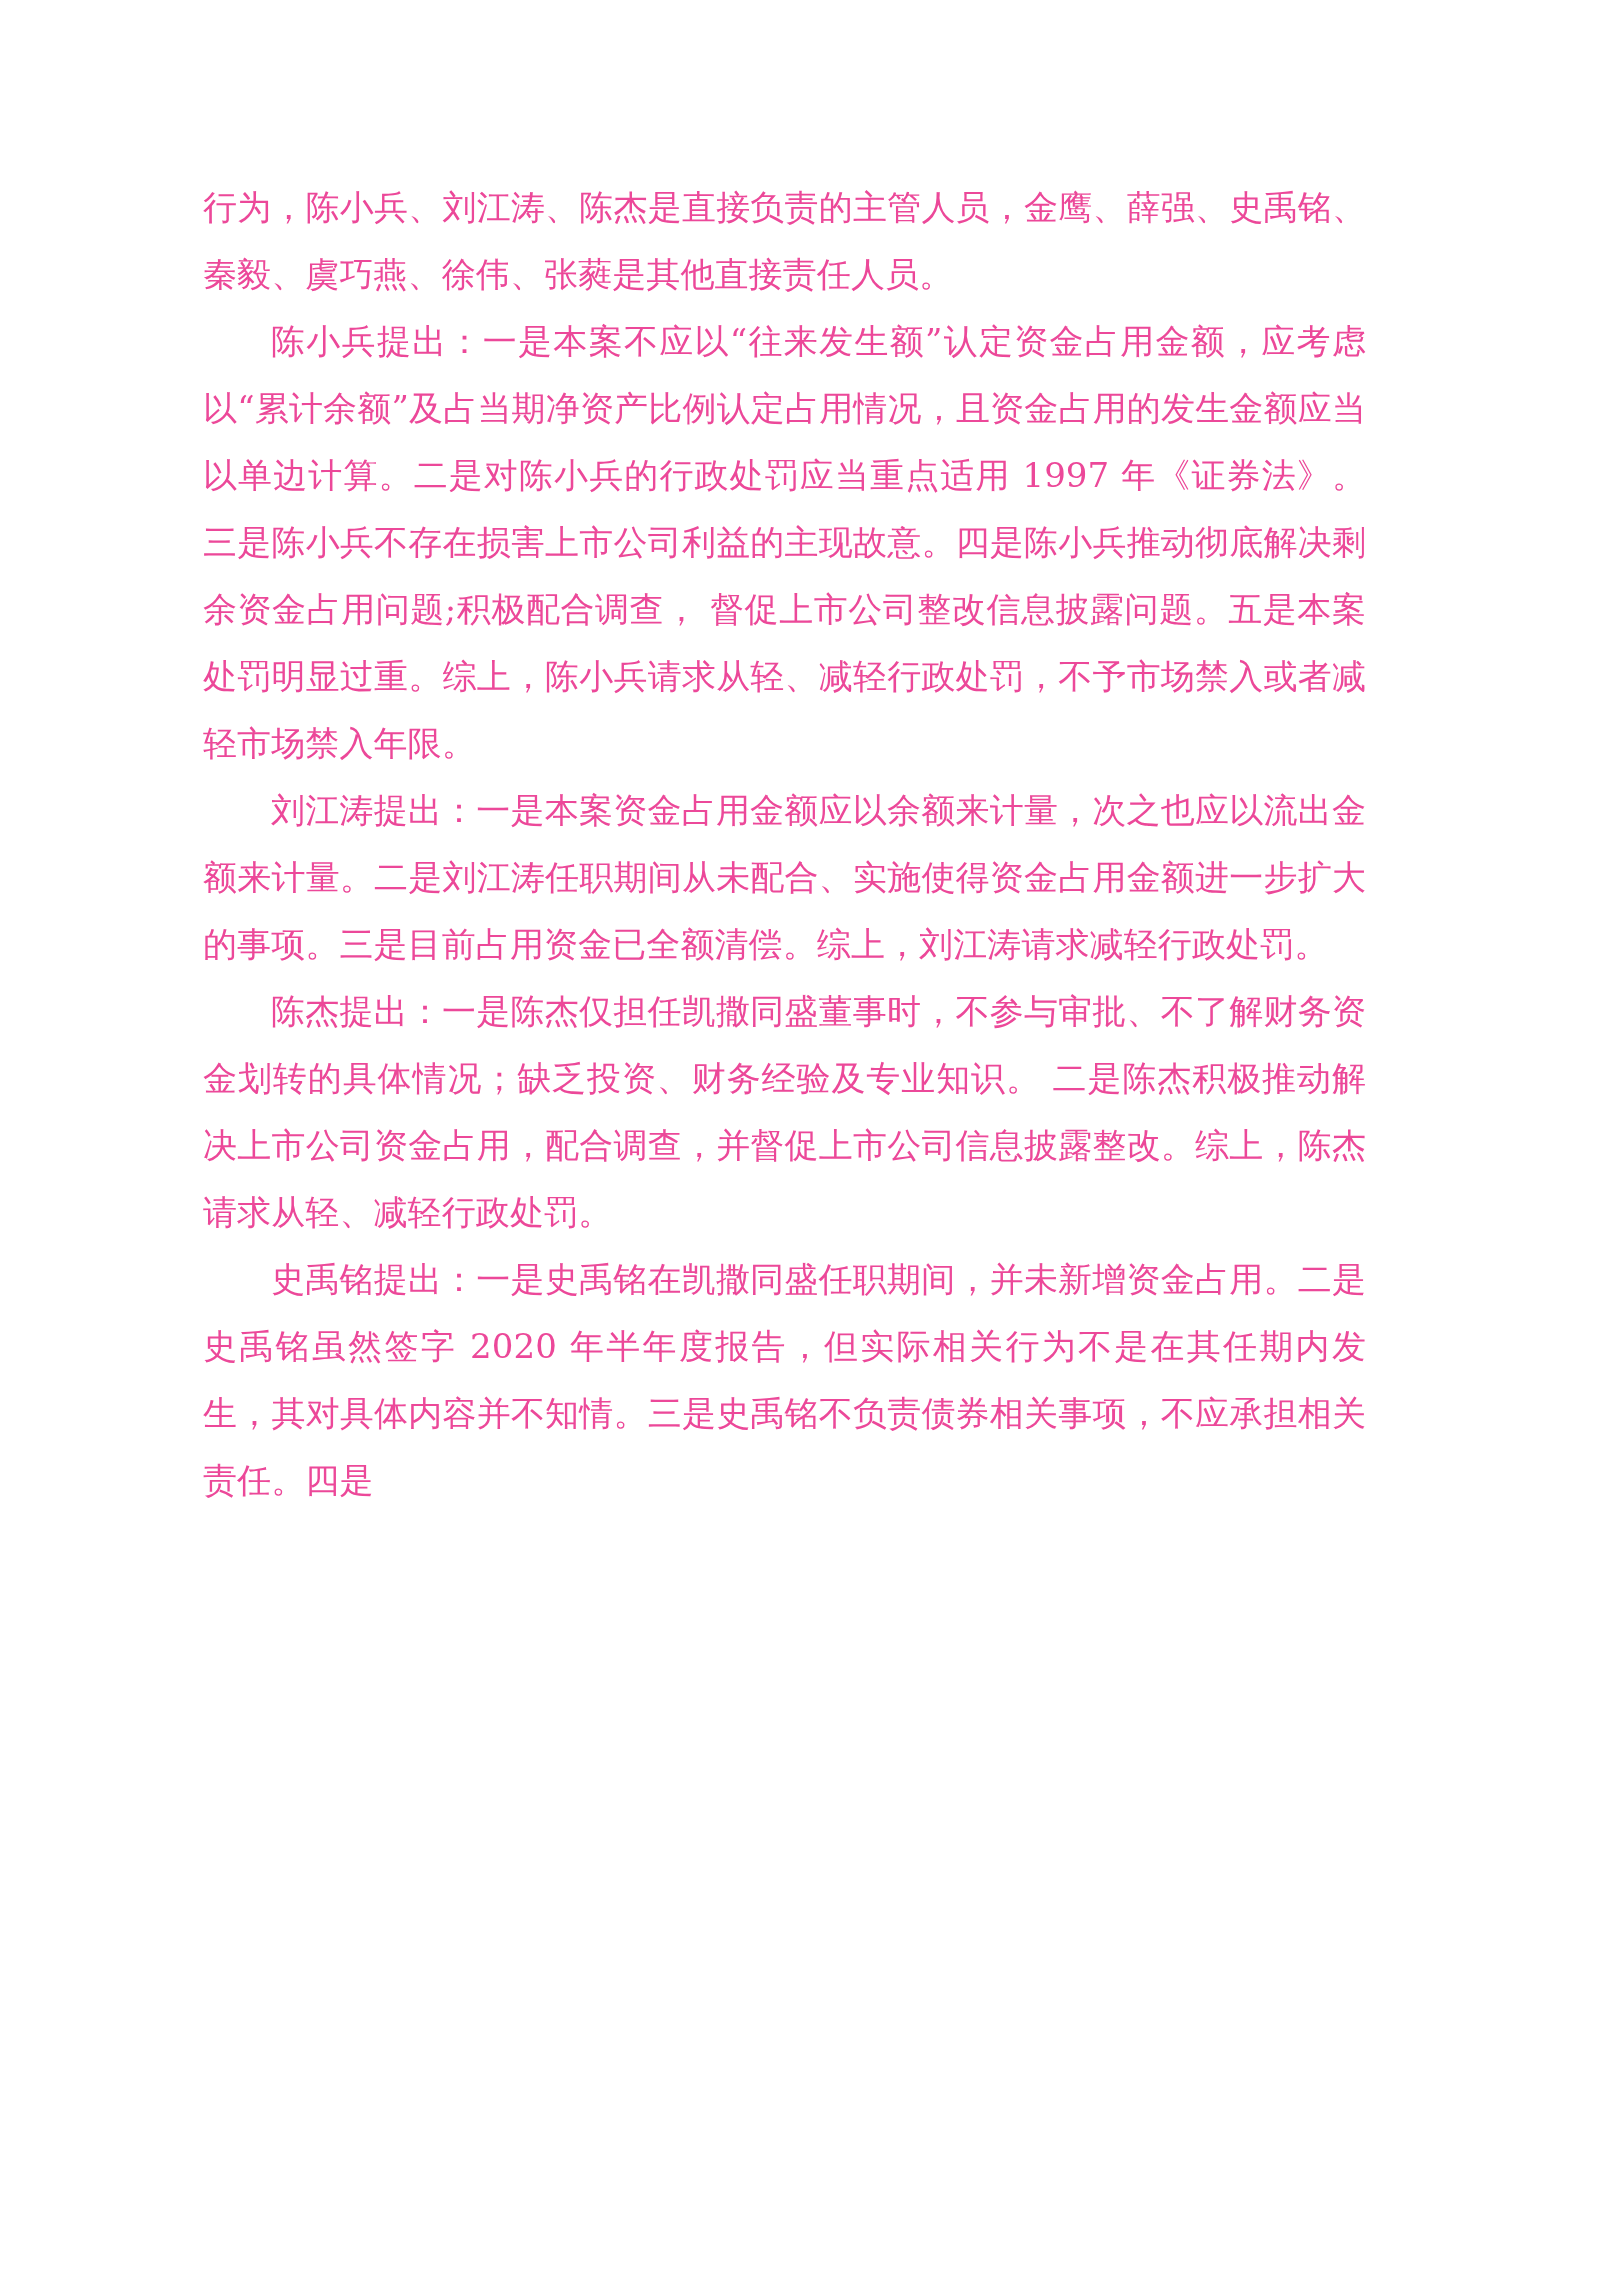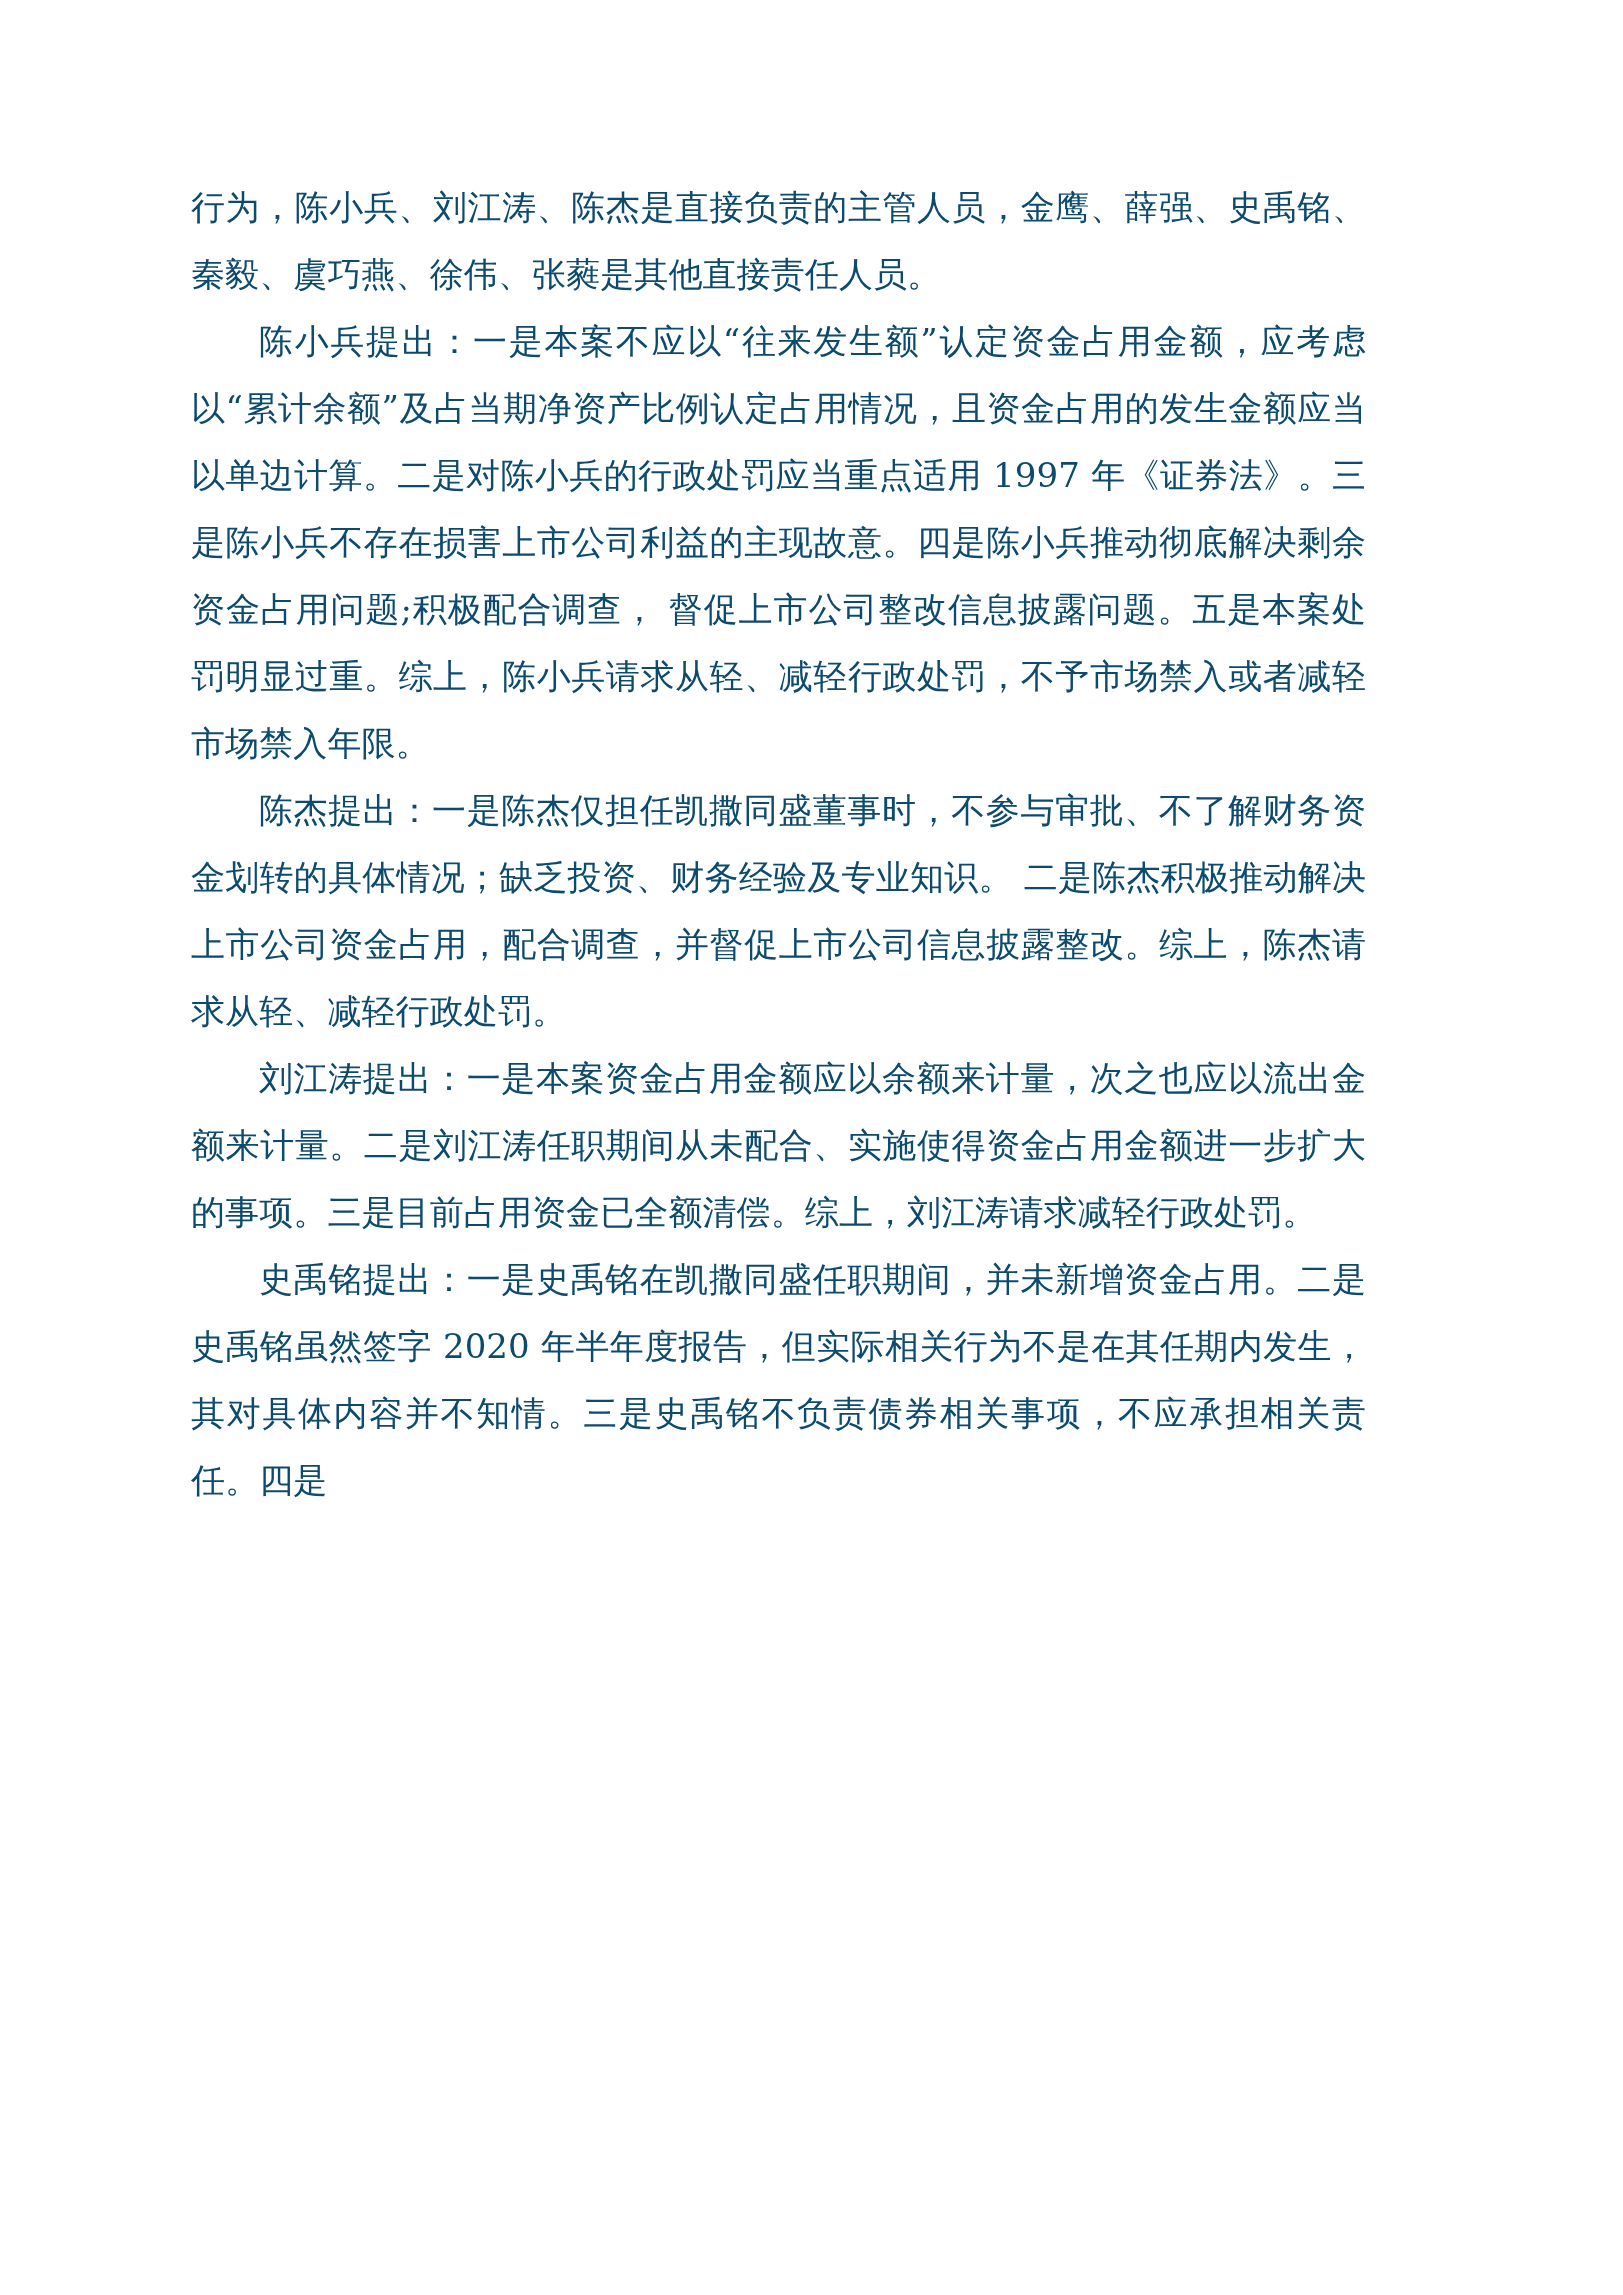--- a/index.html
+++ b/index.html
@@ -19,24 +19,24 @@
     box-sizing: border-box;
     overflow: hidden;
   }
   #text-column {
     position: absolute;
     left: 191px;
     top: 174px;
     width: 1175px;
   }
   .para {
-    margin: 0 0 0 0;
+    margin: 0 0 0 12px;
     font-size: 34px;
     line-height: 67px;
-    color: #0c4a6e;
+    color: #ec4899;
     text-align: justify;
     text-justify: inter-ideograph;
     letter-spacing: 0.1px;
     font-family: "DejaVu Serif", "Liberation Serif", serif;
     white-space: pre-wrap;
     word-break: break-all;
   }
   .para.indent {
     text-indent: 68px;
   }
@@ -50,22 +50,22 @@
 
 <div id="page">
   <div id="text-column">
 
     <p class="para">行为，陈小兵、刘江涛、陈杰是直接负责的主管人员，金鹰、薛强、史禹铭、秦毅、虞巧燕、徐伟、张蕤是其他直接责任人员。</p>
 
 
 
     <p class="para indent">陈小兵提出：一是本案不应以“往来发生额”认定资金占用金额，应考虑以“累计余额”及占当期净资产比例认定占用情况，且资金占用的发生金额应当以单边计算。二是对陈小兵的行政处罚应当重点适用 1997 年《证券法》。三是陈小兵不存在损害上市公司利益的主现故意。四是陈小兵推动彻底解决剩余资金占用问题;积极配合调查， 督促上市公司整改信息披露问题。五是本案处罚明显过重。综上，陈小兵请求从轻、减轻行政处罚，不予市场禁入或者减轻市场禁入年限。</p>
 
+    <p class="para indent">刘江涛提出：一是本案资金占用金额应以余额来计量，次之也应以流出金额来计量。二是刘江涛任职期间从未配合、实施使得资金占用金额进一步扩大的事项。三是目前占用资金已全额清偿。综上，刘江涛请求减轻行政处罚。</p>
+
     <p class="para indent">陈杰提出：一是陈杰仅担任凯撒同盛董事时，不参与审批、不了解财务资金划转的具体情况；缺乏投资、财务经验及专业知识。 二是陈杰积极推动解决上市公司资金占用，配合调查，并督促上市公司信息披露整改。综上，陈杰请求从轻、减轻行政处罚。</p>
-
-    <p class="para indent">刘江涛提出：一是本案资金占用金额应以余额来计量，次之也应以流出金额来计量。二是刘江涛任职期间从未配合、实施使得资金占用金额进一步扩大的事项。三是目前占用资金已全额清偿。综上，刘江涛请求减轻行政处罚。</p>
 
 
     <p class="para indent">史禹铭提出：一是史禹铭在凯撒同盛任职期间，并未新增资金占用。二是史禹铭虽然签字 2020 年半年度报告，但实际相关行为不是在其任期内发生，其对具体内容并不知情。三是史禹铭不负责债券相关事项，不应承担相关责任。四是</p>
 
   </div>
 </div>
 
 
 </body></html>

